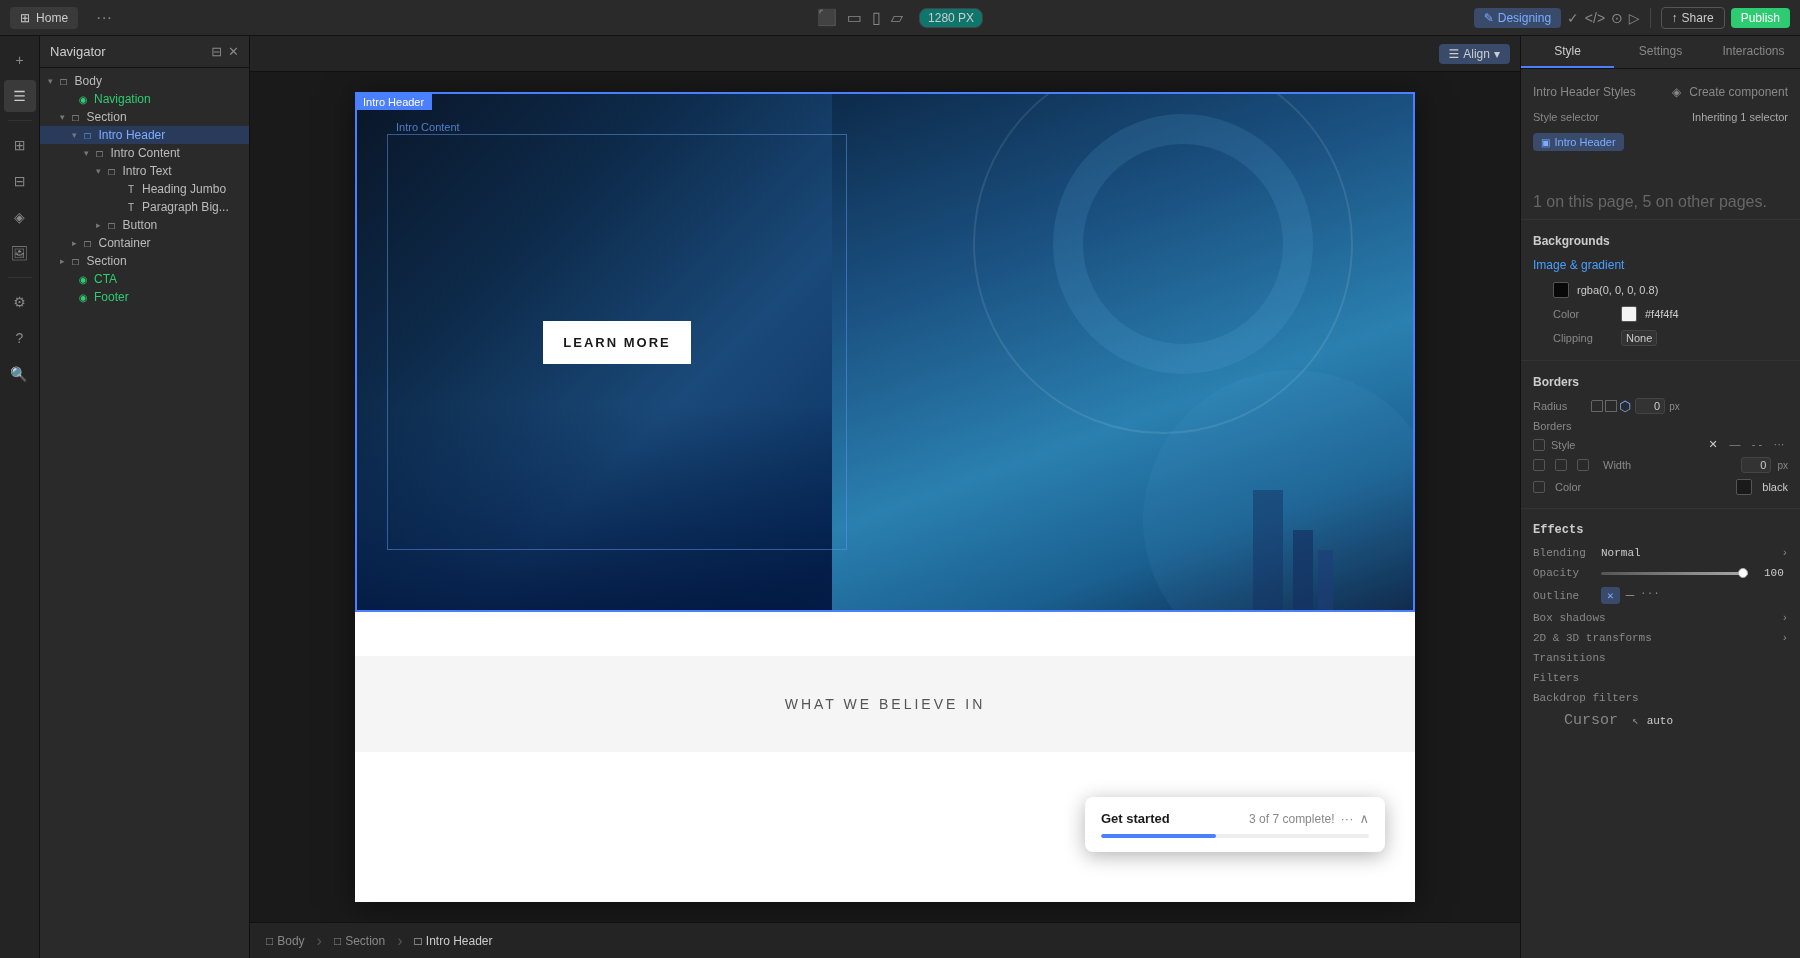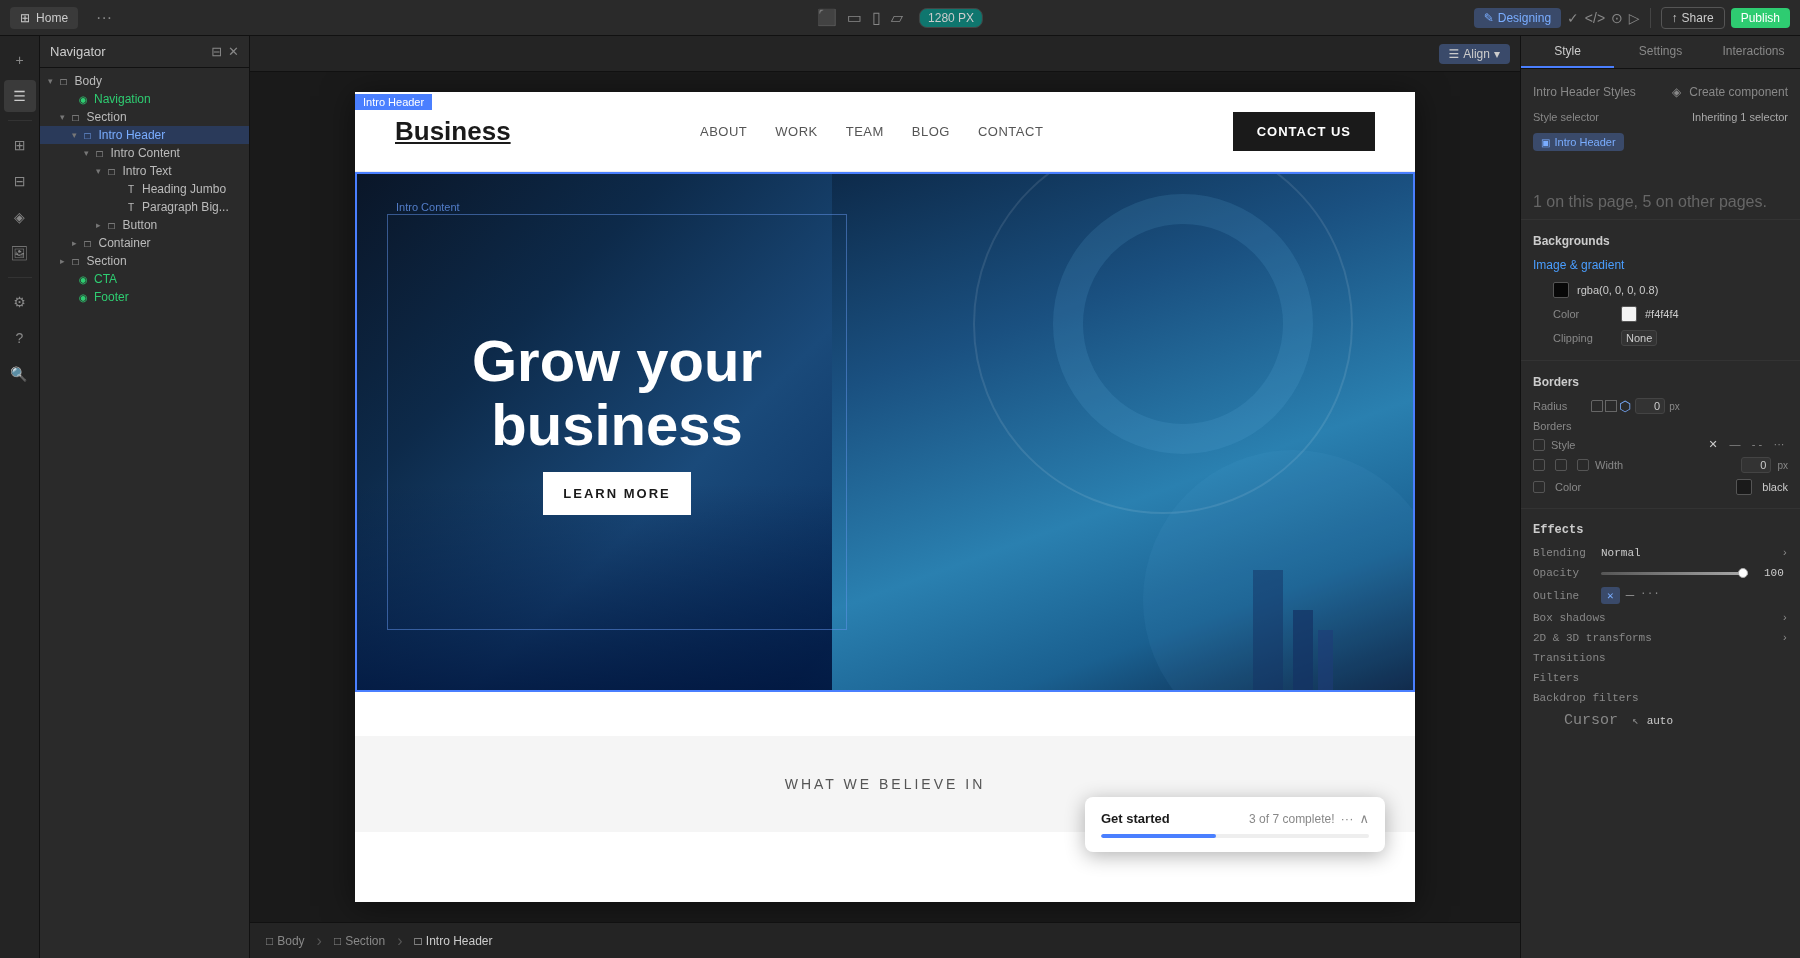--- a/index.html
+++ b/index.html
@@ -322,48 +322,36 @@
     </div>
     <div class="canvas-scroll">
       <div class="canvas-frame">
 
         <div style="position:relative;">
           <div style="position:absolute;top:0;left:0;z-index:20;">
             <span style="background:#4a7fff;color:white;font-size:11px;padding:2px 8px;display:inline-block;">Intro Header</span>
           </div>
         </div>
 
-        <div class="site-nav">
-          <div class="site-brand">Business</div>
-          <div class="site-nav-links">
-            <span class="site-nav-link">ABOUT</span>
-            <span class="site-nav-link">WORK</span>
-            <span class="site-nav-link">TEAM</span>
-            <span class="site-nav-link">BLOG</span>
-            <span class="site-nav-link">CONTACT</span>
-          </div>
-          <div class="site-cta-btn">CONTACT US</div>
-        </div>
 
         <div class="intro-header" style="position:relative;border:2px solid #4a7fff;">
           <div class="intro-bg">
 
             <div style="position:absolute;right:0;top:0;width:55%;height:100%;background:linear-gradient(160deg,#0d2a4a,#1a5080 30%,#2a80b0 60%,#1a6090 80%,#0a2040);"></div>
             <div style="position:absolute;right:60px;top:-40px;width:380px;height:380px;border-radius:50%;border:2px solid rgba(255,255,255,0.1);"></div>
             <div style="position:absolute;right:100px;top:20px;width:260px;height:260px;border-radius:50%;border:30px solid rgba(100,180,230,0.15);"></div>
             <div style="position:absolute;right:-30px;bottom:-60px;width:300px;height:300px;border-radius:50%;background:rgba(100,180,230,0.08);"></div>
             <div style="position:absolute;bottom:0;left:0;width:45%;height:40%;background:linear-gradient(to top, rgba(0,20,60,0.8), transparent);"></div>
 
             <div style="position:absolute;bottom:0;right:100px;width:20px;height:80px;background:rgba(20,50,100,0.7);"></div>
             <div style="position:absolute;bottom:0;right:130px;width:30px;height:120px;background:rgba(20,50,100,0.5);"></div>
             <div style="position:absolute;bottom:0;right:80px;width:15px;height:60px;background:rgba(30,60,120,0.6);"></div>
 
             <div class="intro-content-box">
               <span class="intro-content-label">Intro Content</span>
-              <div class="intro-heading">Grow your business</div>
               <div class="intro-btn">LEARN MORE</div>
             </div>
           </div>
         </div>
 
         <div class="what-section">
           <div class="what-text">WHAT WE BELIEVE IN</div>
         </div>
 
         <div class="toast">
@@ -479,21 +467,21 @@
             <span class="border-style-btn">—</span>
             <span class="border-style-btn">- -</span>
             <span class="border-style-btn">···</span>
           </div>
         </div>
 
         <div class="border-row" style="padding:3px 12px;">
           <div class="border-check"></div>
           <div class="border-check" style="margin-left:4px;"></div>
           <div class="border-check" style="margin-left:4px;"></div>
-          <span style="flex:1;color:#888;font-size:11px;">Width</span>
+          <span style="flex:1;color:#888;font-size:11px;margin-left:8px;">Width</span>
           <input type="text" class="number-input" value="0" style="">
           <span class="unit-label">px</span>
         </div>
 
         <div class="border-row" style="padding:3px 12px;">
           <div class="border-check"></div>
           <span style="flex:1;color:#888;font-size:11px;margin-left:4px;">Color</span>
           <div class="prop-color-swatch" style="background:#1a1a1a;"></div>
           <span style="color:#ccc;font-size:11px;margin-left:4px;">black</span>
         </div>

